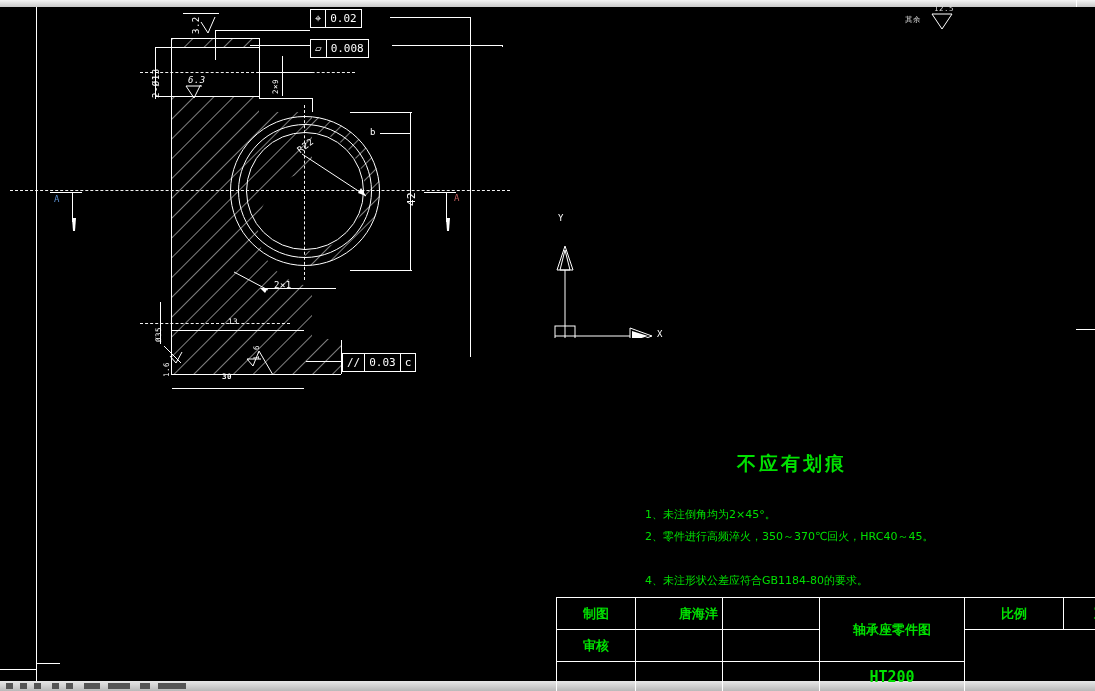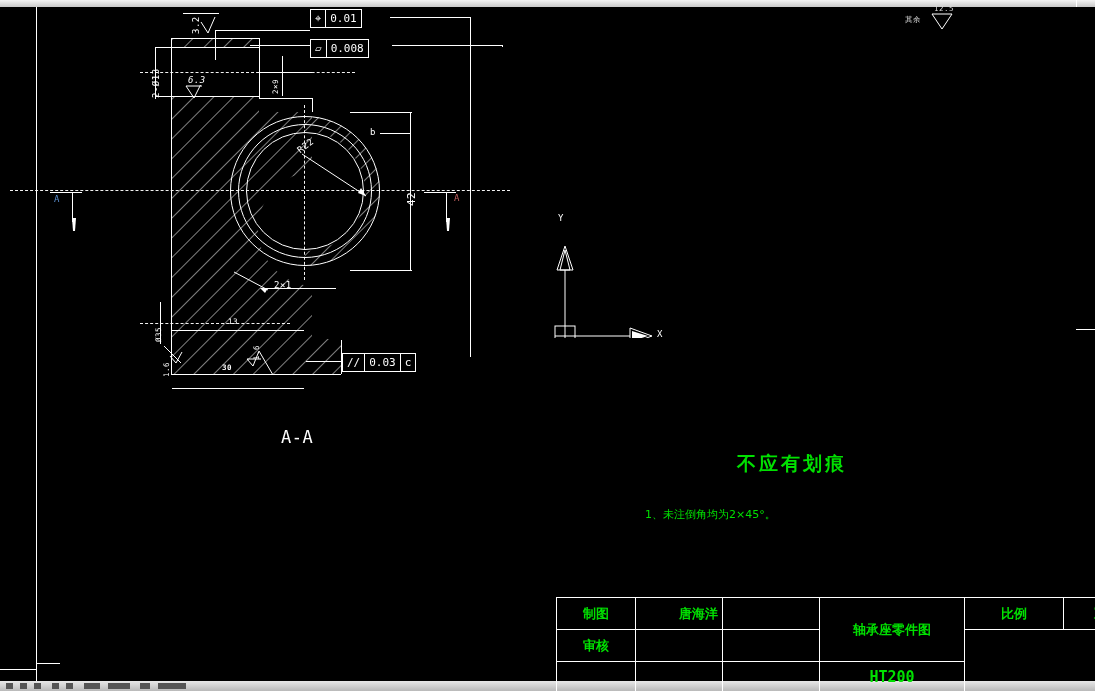--- a/index.html
+++ b/index.html
@@ -150,21 +150,21 @@
     <div class="ln hz" style="left:215px;top:30px;width:95px;"></div>
     <div class="ln vt" style="left:215px;top:30px;height:30px;"></div>
     <div class="ln hz" style="left:390px;top:17px;width:80px;"></div>
     <div class="ln vt" style="left:470px;top:17px;height:340px;"></div>
     <div class="ln hz" style="left:250px;top:45px;width:60px;"></div>
     <div class="ln hz" style="left:392px;top:45px;width:110px;"></div>
     <div class="ln vt" style="left:502px;top:45px;height:2px;"></div>
 
     <div class="fcf" style="left:310px;top:9px;">
       <div>⌖</div>
-      <div>0.01</div>
+      <div>0.02</div>
     </div>
     <div class="fcf" style="left:310px;top:39px;">
       <div>▱</div>
       <div>0.008</div>
     </div>
     <div class="fcf" style="left:342px;top:353px;">
       <div>//</div>
       <div>0.03</div>
       <div>c</div>
     </div>
@@ -211,21 +211,21 @@
       <polygon points="36,18 28,18 33,23" fill="#fff"></polygon>
     </svg>
 
     <div class="ln vt" style="left:160px;top:302px;height:42px;"></div>
     <div class="txt xs rot90" style="left:155px;top:342px;">Ø35</div>
 
     <div class="ln hz" style="left:172px;top:330px;width:132px;"></div>
     <div class="txt xs" style="left:228px;top:318px;">13</div>
 
     <div class="ln hz" style="left:172px;top:388px;width:132px;"></div>
-    <div class="txt xs" style="left:222px;top:364px;font-weight:bold;">30</div>
+    <div class="txt xs" style="left:222px;top:373px;font-weight:bold;">30</div>
 
     <div class="txt xs rot90" style="left:163px;top:377px;">1.6</div>
     <svg style="position:absolute;left:162px;top:344px;" width="22" height="22">
       <path d="M2,2 L19,19" stroke="#fff" fill="none" stroke-width="1"></path>
       <path d="M8,12 L14,19 L20,8" stroke="#fff" fill="none" stroke-width="1"></path>
     </svg>
     <div class="txt xs rot90" style="left:253px;top:360px;">1.6</div>
     <svg style="position:absolute;left:245px;top:345px;" width="30" height="30">
       <path d="M2,14 L8,21 L14,6" stroke="#fff" fill="none" stroke-width="1"></path>
       <line x1="2" y1="14" x2="16" y2="14" stroke="#fff" stroke-width="1"></line>
@@ -243,27 +243,20 @@
   </div>
   <div class="cad" style="left:424px;top:190px;">
     <div class="txt sm" style="left:30px;top:4px;color:#c06060;">A</div>
     <div class="ln hz" style="left:0px;top:2px;width:32px;"></div>
     <div class="ln vt" style="left:22px;top:2px;height:30px;"></div>
     <svg style="position:absolute;left:18px;top:28px;" width="10" height="14">
       <polygon points="4,0 8,0 7,13 5,13" fill="#fff"></polygon>
     </svg>
   </div>
 
-  <div class="cad" style="left:0;top:420px;width:520px;height:260px;">
-
-    <div class="txt big" style="left:281px;top:9px;">A-A</div>
-
-    <div class="ln hz" style="left:186px;top:475px;width:0;"></div>
-
-  </div>
 
   <div class="cad" style="left:560px;top:0;width:420px;height:450px;">
 
     
     
     
     
     
 
     
@@ -359,20 +352,22 @@
     <div class="txt xs" style="left:0px;top:12px;color:#d8d8d8;">其余</div>
     <div class="txt xs" style="left:29px;top:1px;color:#d8d8d8;">12.5</div>
     <svg style="position:absolute;left:26px;top:9px;" width="24" height="18">
       <path d="M1,1 L11,16 L21,1" stroke="#fff" fill="none" stroke-width="1"></path>
       <line x1="1" y1="1" x2="21" y2="1" stroke="#fff" stroke-width="1"></line>
     </svg>
   </div>
 
   <div class="tr-title" style="left:737px;top:451px;">不应有划痕</div>
   <div class="tr-line" style="left:645px;top:507px;">1、未注倒角均为2×45°。</div>
+  <div class="tr-line" style="left:645px;top:529px;">2、零件进行高频淬火，350～370℃回火，HRC40～45。</div>
+  <div class="tr-line" style="left:645px;top:573px;">4、未注形状公差应符合GB1184-80的要求。</div>
 
   <div id="titleblock">
     <table>
       <tbody>
           <tr style="height:32px;">
         <td style="width:70px;">制图</td>
         <td style="width:78px;text-align:right;">唐海洋</td>
         <td style="width:88px;"></td>
         <td rowspan="2" style="width:136px;">轴承座零件图</td>
         <td style="width:90px;">比例</td>

